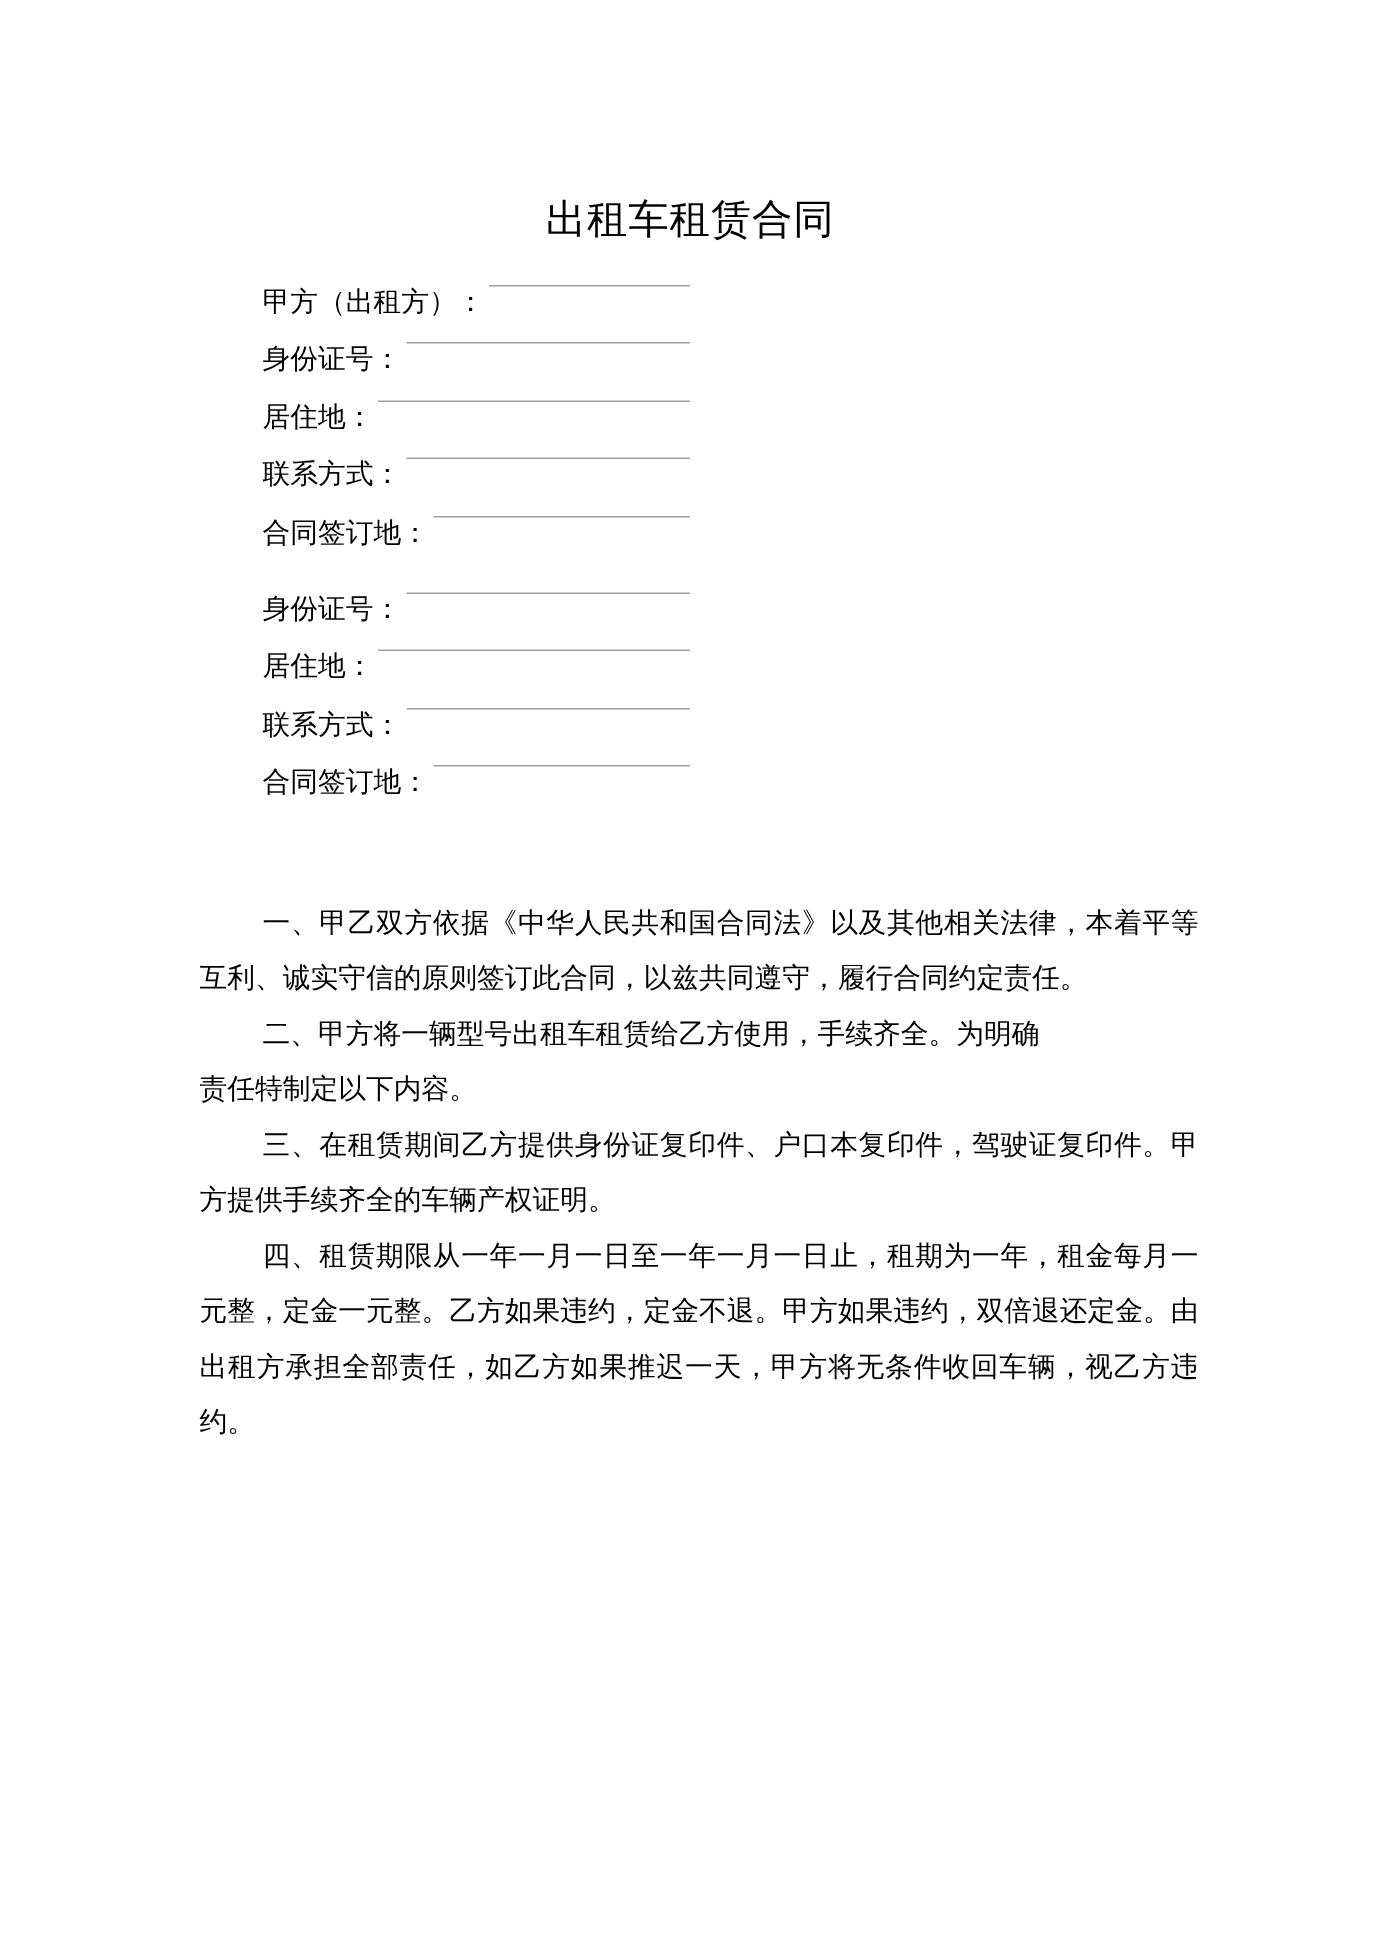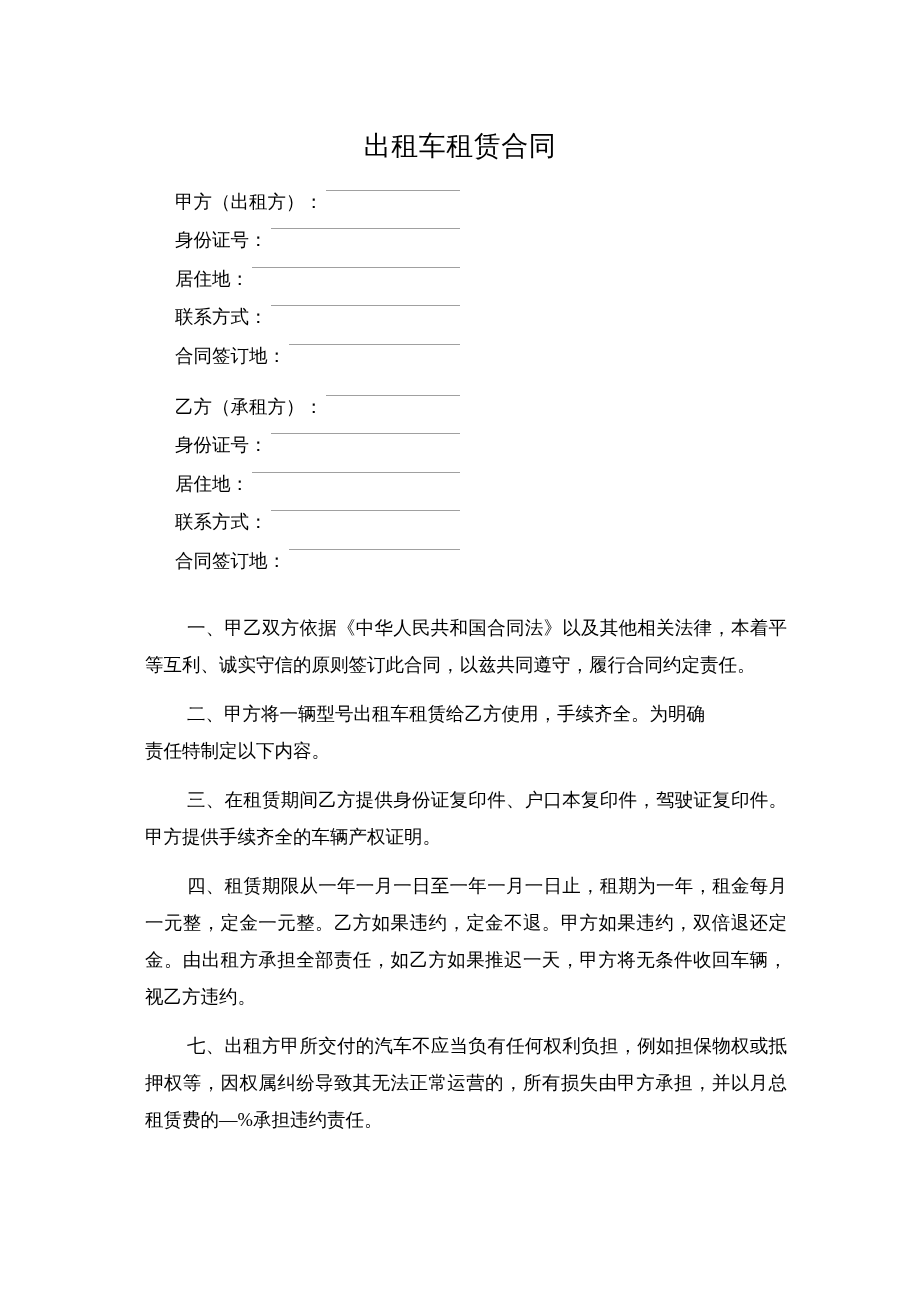--- a/index.html
+++ b/index.html
@@ -52,21 +52,21 @@
   .clauses {
     position: absolute;
     left: 133px;
     top: 598px;
     width: 666px;
     font-size: 18.5px;
     line-height: 37px;
     text-align: justify;
   }
   .clauses p {
-    margin: 12px;
+    margin: 0;
     text-indent: 42px;
     white-space: pre-wrap;
   }
 </style>
 </head>
 <body>
 
 <div class="page">
 
   <div class="doc-title">出租车租赁合同</div>
@@ -89,24 +89,20 @@
       <span class="blank"></span>
     </div>
     <div class="field-row">
       <span class="flabel">合同签订地：</span>
       <span class="blank"></span>
     </div>
   </div>
 
   <div class="fields fields-b">
     <div class="field-row">
-      <span class="flabel">乙方（承租方）：</span>
-      <span class="blank"></span>
-    </div>
-    <div class="field-row">
       <span class="flabel">身份证号：</span>
       <span class="blank"></span>
     </div>
     <div class="field-row">
       <span class="flabel">居住地：</span>
       <span class="blank"></span>
     </div>
     <div class="field-row">
       <span class="flabel">联系方式：</span>
       <span class="blank"></span>
@@ -116,16 +112,15 @@
       <span class="blank"></span>
     </div>
   </div>
 
   <div class="clauses">
     <p>一、甲乙双方依据《中华人民共和国合同法》以及其他相关法律，本着平等互利、诚实守信的原则签订此合同，以兹共同遵守，履行合同约定责任。</p>
     <p>二、甲方将一辆型号出租车租赁给乙方使用，手续齐全。为明确
 责任特制定以下内容。</p>
     <p>三、在租赁期间乙方提供身份证复印件、户口本复印件，驾驶证复印件。甲方提供手续齐全的车辆产权证明。</p>
     <p>四、租赁期限从一年一月一日至一年一月一日止，租期为一年，租金每月一元整，定金一元整。乙方如果违约，定金不退。甲方如果违约，双倍退还定金。由出租方承担全部责任，如乙方如果推迟一天，甲方将无条件收回车辆，视乙方违约。</p>
-    <p>七、出租方甲所交付的汽车不应当负有任何权利负担，例如担保物权或抵押权等，因权属纠纷导致其无法正常运营的，所有损失由甲方承担，并以月总租赁费的—%承担违约责任。</p>
   </div>
 
 </div>
 
 </body></html>

